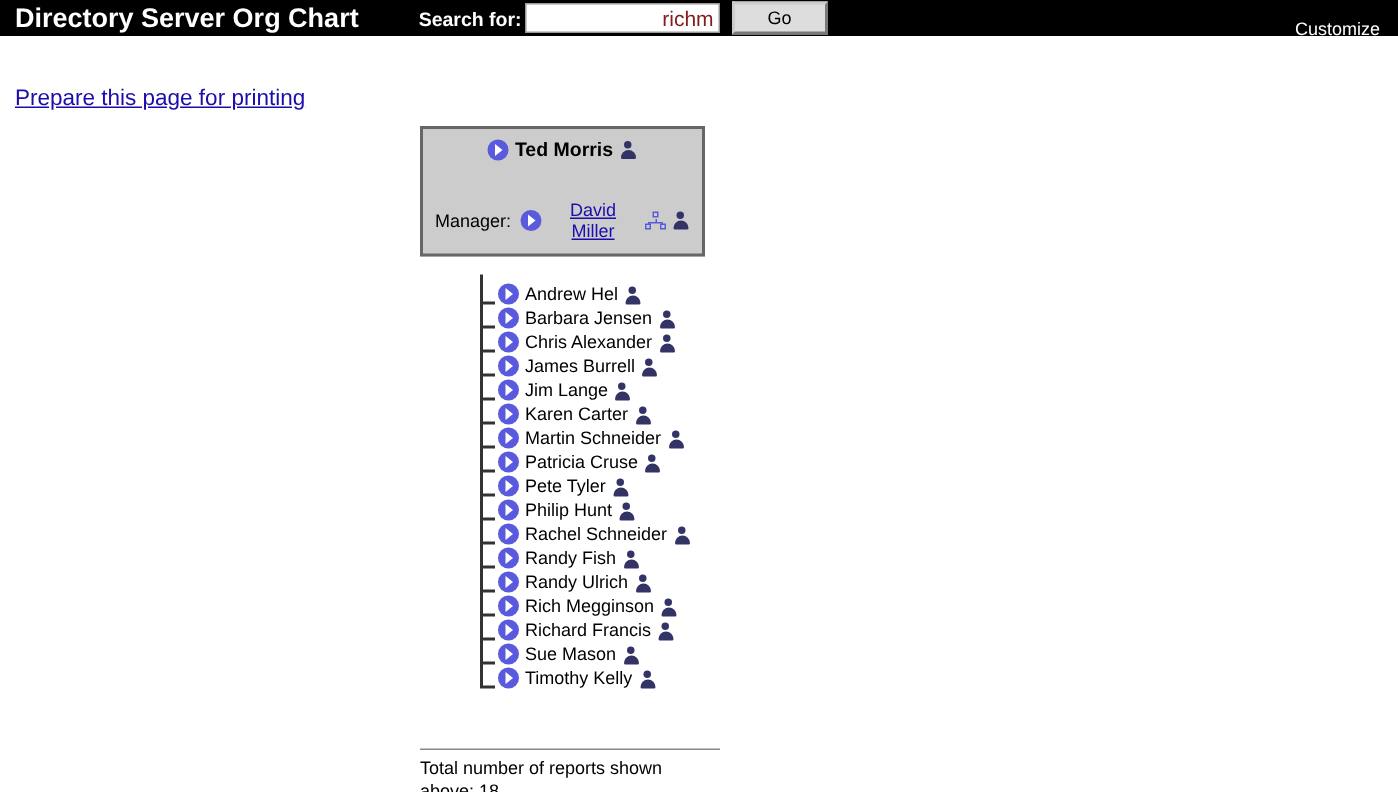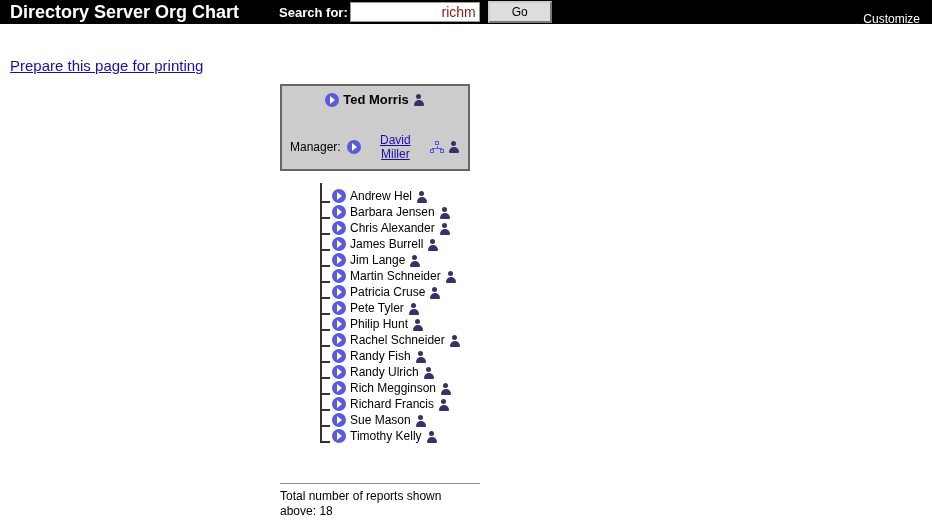--- a/index.html
+++ b/index.html
@@ -257,20 +257,26 @@
       </div>
       <div class="report-row">
         <span class="branch"></span>
         <span class="arrow-icon"></span>
         <span class="rname">Jim Lange</span>
         <span class="person-icon"></span>
       </div>
       <div class="report-row">
         <span class="branch"></span>
         <span class="arrow-icon"></span>
+        <span class="rname">Karen Carter</span>
+        <span class="person-icon"></span>
+      </div>
+      <div class="report-row">
+        <span class="branch"></span>
+        <span class="arrow-icon"></span>
         <span class="rname">Martin Schneider</span>
         <span class="person-icon"></span>
       </div>
       <div class="report-row">
         <span class="branch"></span>
         <span class="arrow-icon"></span>
         <span class="rname">Patricia Cruse</span>
         <span class="person-icon"></span>
       </div>
       <div class="report-row">

